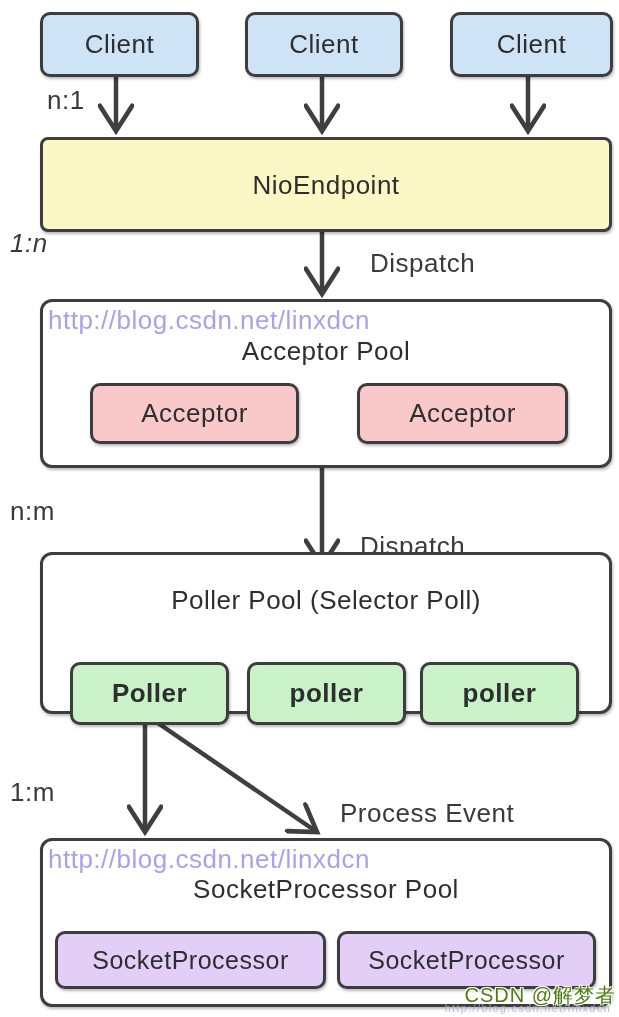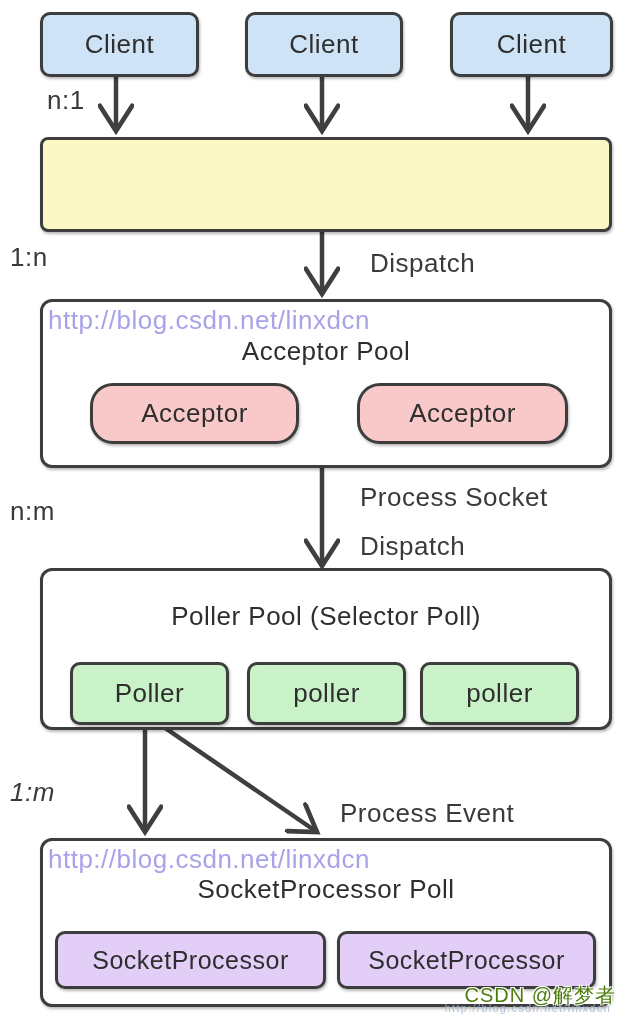--- a/index.html
+++ b/index.html
@@ -9,22 +9,22 @@
   }
   .box{
     position:absolute;display:flex;align-items:center;justify-content:center;
     border:3px solid var(--border,#3d3d3d);border-radius:10px;
     box-shadow:1px 2px 3px rgba(0,0,0,0.28);
     font-size:26px;letter-spacing:0.5px;color:#2e2e2e;text-align:center;
   }
   .client{background:var(--client,#cfe3f7);}
   .endpoint{background:var(--endpoint,#fbf8c6);flex-direction:column;line-height:34px;font-size:26px;}
   .pool{background:#ffffff;justify-content:flex-start;align-items:flex-start;border-radius:12px;}
-  .acceptor{background:var(--acceptor,#f9c9c9);border-radius:23px;}
-  .poller{background:var(--poller,#c9f2c9);}
+  .acceptor{background:var(--acceptor,#f9c9c9);}
+  .poller{background:var(--poller,#c9f2c9);font-weight:bold;}
   .sp{background:var(--socket-processor,#e3cef8);font-size:25px;}
   .lbl{
     position:absolute;font-size:26px;color:#3a3a3a;letter-spacing:0.5px;white-space:nowrap;
   }
   .pool-title{
     position:absolute;width:100%;text-align:center;font-size:26px;color:#2e2e2e;letter-spacing:0.5px;
   }
   .watermark{
     position:absolute;font-size:26px;color:var(--watermark,#a8a2e8);letter-spacing:0.5px;white-space:nowrap;
   }
@@ -64,59 +64,59 @@
     <span>Client</span>
   </div>
   <div class="box client" style="left:245px;top:12px;width:152px;height:59px;">
     <span>Client</span>
   </div>
   <div class="box client" style="left:450px;top:12px;width:157px;height:59px;">
     <span>Client</span>
   </div>
 
   <div class="lbl" style="left:10px;top:85px;margin-left:37px;">n:1</div>
-  <div class="lbl" style="left:10px;top:242px;">1:n</div>
+  <div class="lbl" style="left:10px;top:228px;font-style:italic;">1:n</div>
   <div class="lbl" style="left:10px;top:496px;">n:m</div>
-  <div class="lbl" style="left:10px;top:777px;font-style:italic;">1:m</div>
+  <div class="lbl" style="left:10px;top:777px;">1:m</div>
 
   <div class="box endpoint" style="left:40px;top:137px;width:566px;height:89px;border-radius:8px;">
+    <span>NioEndpoint</span>
   </div>
 
   <div class="lbl" style="left:370px;top:248px;">Dispatch</div>
-  <div class="lbl" style="left:360px;top:482px;">Process Socket</div>
   <div class="lbl" style="left:360px;top:531px;">Dispatch</div>
   <div class="lbl" style="left:340px;top:766px;margin-top:32px;">Process Event</div>
 
   <div class="box pool" style="left:40px;top:299px;width:566px;height:163px;">
     <div class="watermark" style="left:5px;top:3px;">http://blog.csdn.net/linxdcn</div>
     <div class="pool-title" style="top:34px;text-align:center;">Acceptor Pool</div>
   </div>
   <div class="box acceptor" style="left:90px;top:383px;width:203px;height:55px;">
     <span>Acceptor</span>
   </div>
   <div class="box acceptor" style="left:357px;top:383px;width:205px;height:55px;">
     <span>Acceptor</span>
   </div>
 
-  <div class="box pool" style="left:40px;top:568px;width:566px;height:156px;">
+  <div class="box pool" style="left:40px;top:552px;width:566px;height:156px;">
     <div class="pool-title" style="top:30px;">Poller Pool (Selector Poll)</div>
   </div>
   <div class="box poller" style="left:70px;top:662px;width:153px;height:57px;">
     <span>Poller</span>
   </div>
   <div class="box poller" style="left:247px;top:662px;width:153px;height:57px;">
     <span>poller</span>
   </div>
   <div class="box poller" style="left:420px;top:662px;width:153px;height:57px;">
     <span>poller</span>
   </div>
 
   <div class="box pool" style="left:40px;top:838px;width:566px;height:163px;">
     <div class="watermark" style="left:5px;top:3px;">http://blog.csdn.net/linxdcn</div>
-    <div class="pool-title" style="top:33px;">SocketProcessor Poll</div>
+    <div class="pool-title" style="top:33px;">SocketProcessor Pool</div>
   </div>
   <div class="box sp" style="left:55px;top:931px;width:265px;height:52px;">
     <span>SocketProcessor</span>
   </div>
   <div class="box sp" style="left:337px;top:931px;width:253px;height:52px;">
     <span>SocketProcessor</span>
   </div>
 
   <div class="csdn">CSDN @解梦者</div>
   <div class="csdn-sub">http://blog.csdn.net/linxdcn</div>

